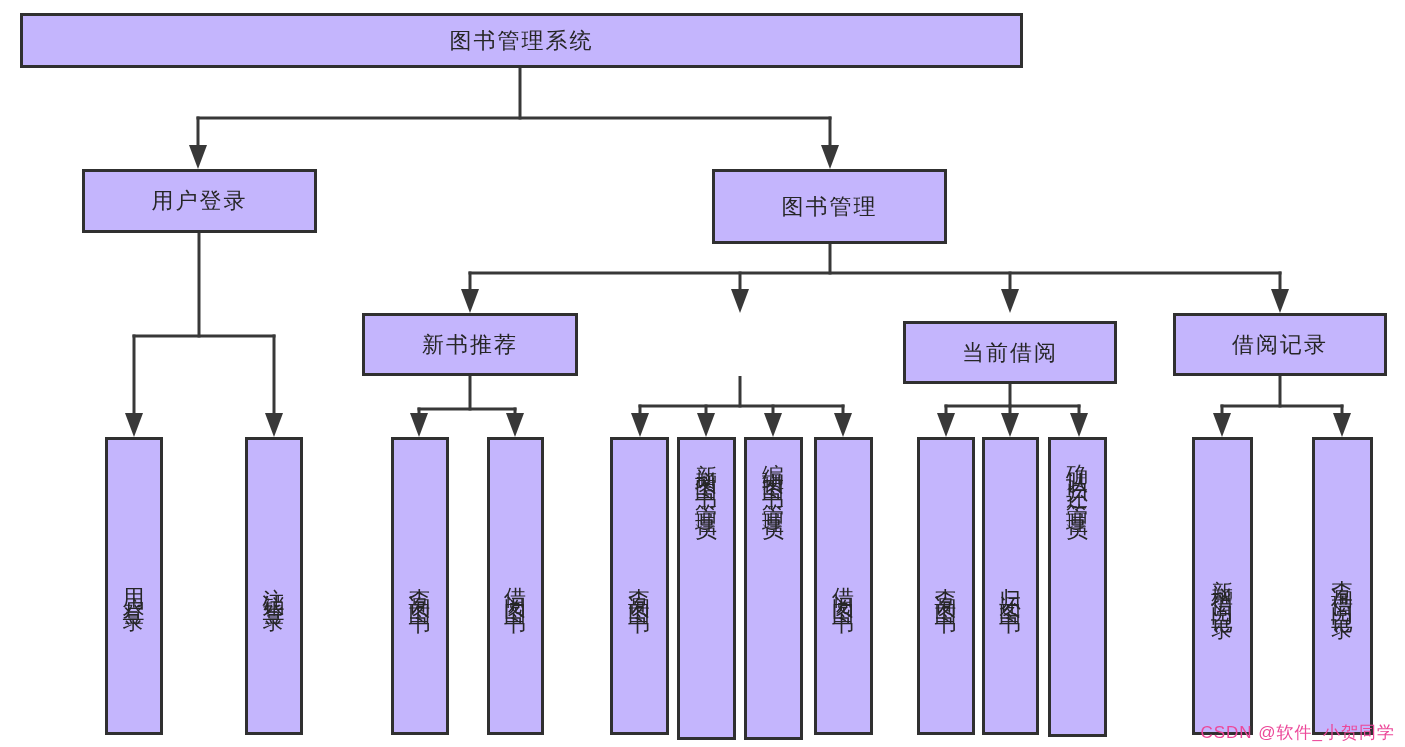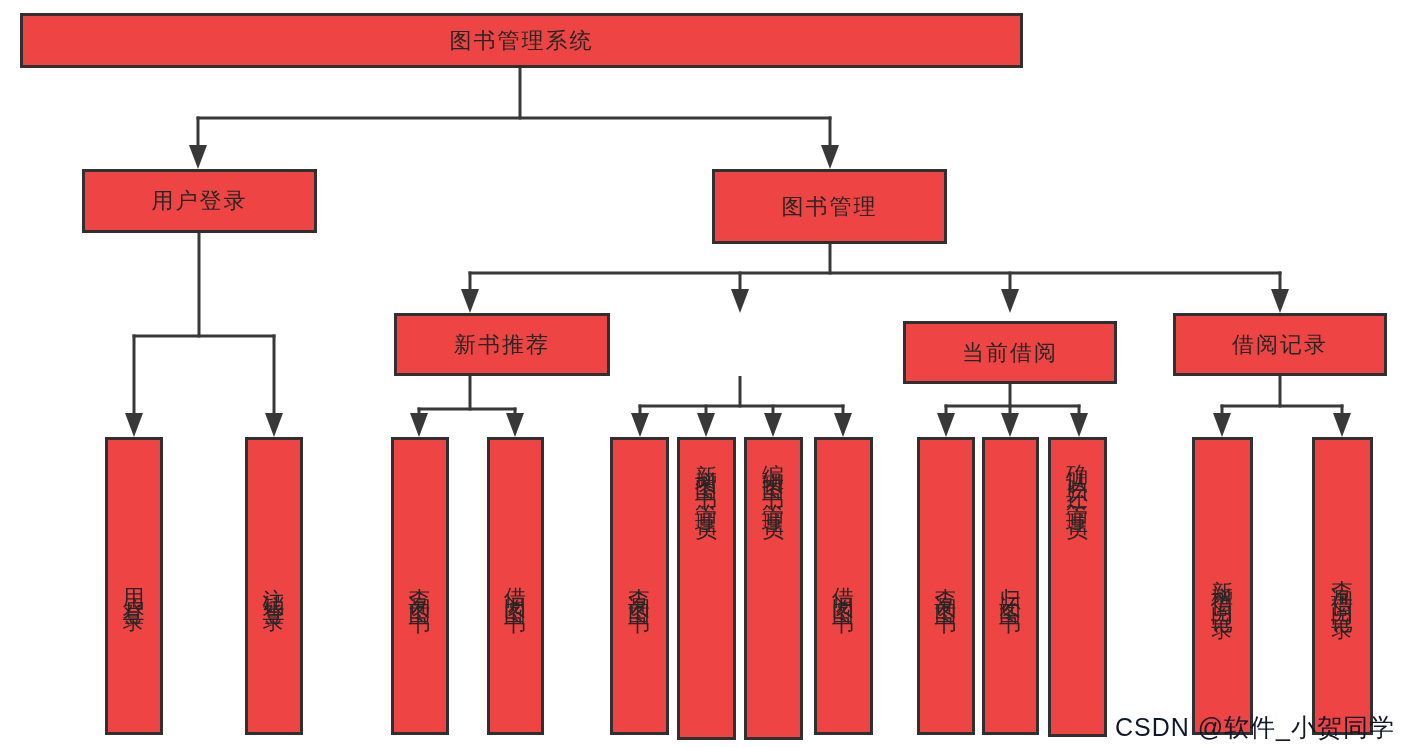--- a/index.html
+++ b/index.html
@@ -17,21 +17,21 @@
     left: 0; top: 0;
     width: 1405px; height: 747px;
     pointer-events: none;
   }
   svg.connectors line { stroke: #383838; stroke-width: 3; }
   svg.connectors polygon { fill: #383838; }
   .node {
     position: absolute;
     box-sizing: border-box;
     border: 3px solid #303030;
-    background: #ef4444;
+    background: #c4b5fd;
     display: flex;
     align-items: center;
     justify-content: center;
   }
   .hlabel {
     font-size: 22px;
     letter-spacing: 2px;
     white-space: nowrap;
   }
   .vtext {
@@ -40,22 +40,22 @@
     font-size: 22px;
     line-height: 1.05;
     letter-spacing: 8px;
     white-space: nowrap;
   }
   .node.vtop { align-items: flex-start; padding-top: 6px; }
   .watermark {
     position: absolute;
     right: 10px;
     bottom: 3px;
-    font-size: 25px;
-    color: #0f172a;
+    font-size: 17px;
+    color: #ec4899;
     letter-spacing: 1px;
     white-space: nowrap;
     text-align: right;
   }
 </style>
 </head>
 <body>
 
 <div class="stage">
 
@@ -139,21 +139,21 @@
     <span class="hlabel">图书管理系统</span>
   </div>
 
   <div class="node" style="left:82px; top:169px; width:235px; height:64px;">
     <span class="hlabel">用户登录</span>
   </div>
   <div class="node" style="left:712px; top:169px; width:235px; height:75px;">
     <span class="hlabel">图书管理</span>
   </div>
 
-  <div class="node" style="left:362px; top:313px; width:216px; height:63px;margin-left:32px;">
+  <div class="node" style="left:362px; top:313px; width:216px; height:63px;">
     <span class="hlabel">新书推荐</span>
   </div>
   <div class="node" style="left:903px; top:321px; width:214px; height:63px;">
     <span class="hlabel">当前借阅</span>
   </div>
   <div class="node" style="left:1173px; top:313px; width:214px; height:63px;">
     <span class="hlabel">借阅记录</span>
   </div>
 
   <div class="node" style="left:105px; top:437px; width:58px; height:298px;">

